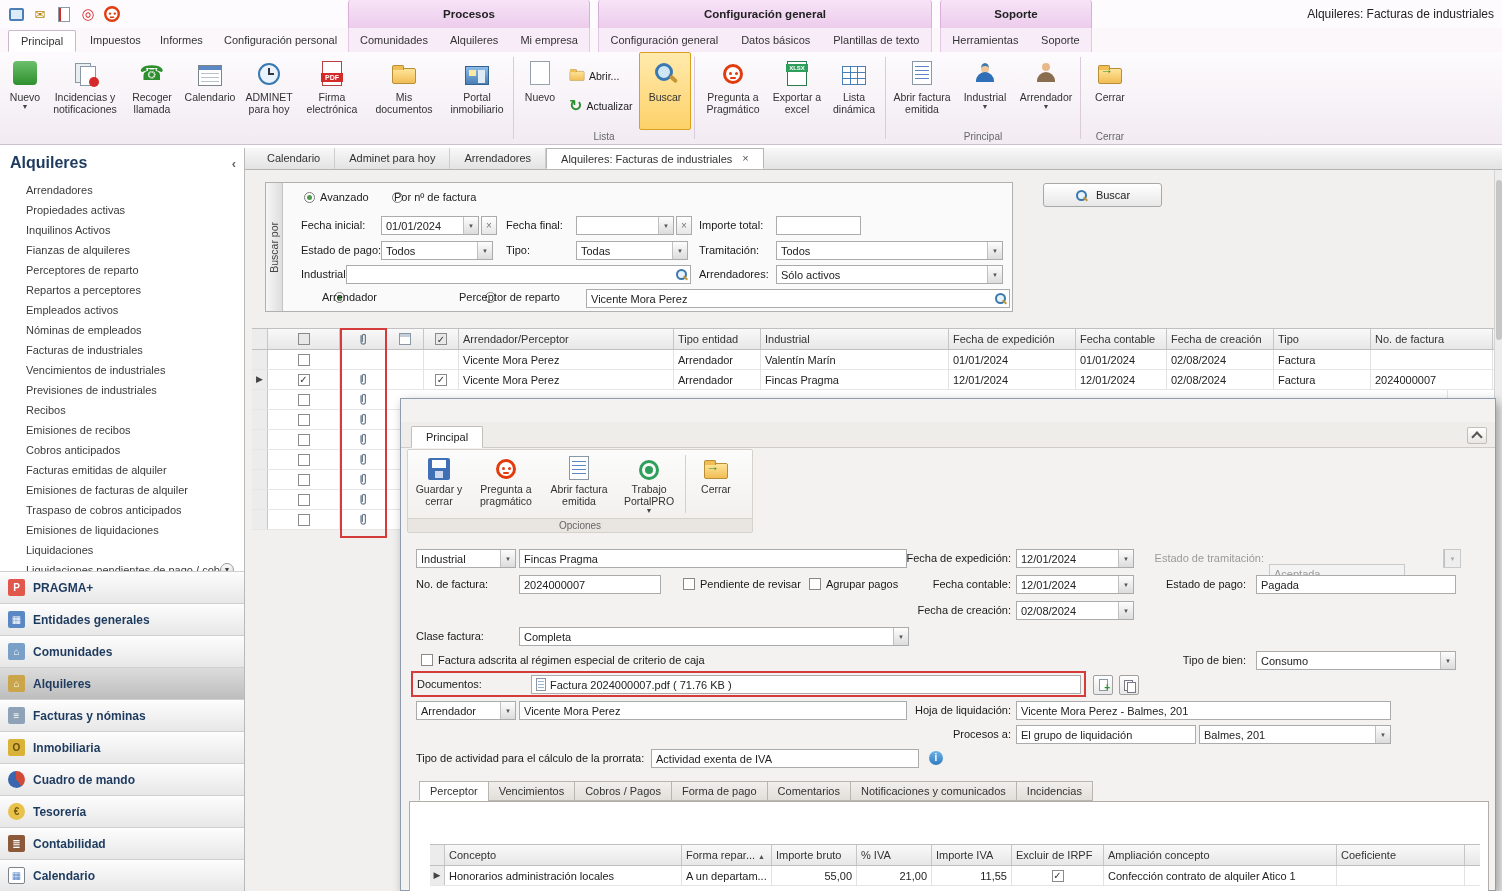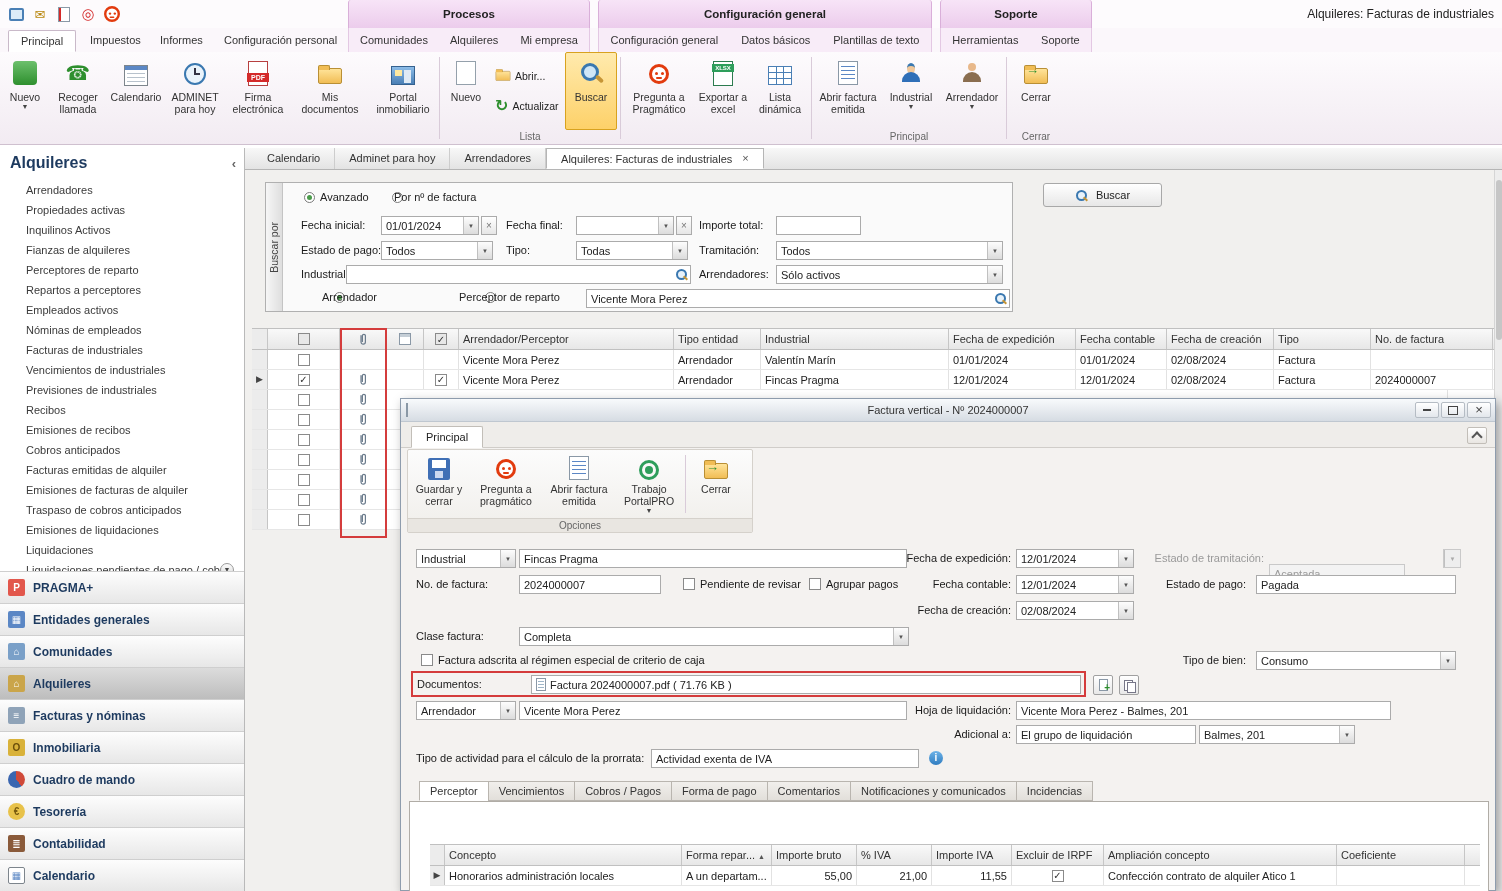--- a/index.html
+++ b/index.html
@@ -255,20 +255,28 @@
   <div class="ribbon abs">
     <div class="rgroup">
       <div class="rbtns">
         <div class="rb" style="width:46px">
           <span class="ricon">
               <span class="bigplus"></span>
             </span>
           <span>Nuevo</span>
             <span class="dd-under">▼</span>
         </div>
+        <div class="rb" style="width:74px">
+          <span class="ricon">
+              <span class="pages2">
+                <span class="mark"></span>
+              </span>
+            </span>
+          <span>Incidencias y notificaciones</span>
+        </div>
         <div class="rb" style="width:60px">
           <span class="ricon">
               <span class="phone">☎</span>
             </span>
           <span>Recoger llamada</span>
         </div>
         <div class="rb" style="width:56px">
           <span class="ricon">
               <span class="cal"></span>
             </span>
@@ -708,29 +716,20 @@
       </div>
   </div>
 
   <div class="abs redbox" style="left:340px;top:328px;width:47px;height:210px"></div>
 
   <div class="abs scroll">
       <div class="thumb"></div>
     </div>
 
   <div class="modal abs">
-    <div class="mtitle">
-      <span style="margin-left:5px;z-index:2"><span class="docicon" style="margin:0"></span></span>
-      <span class="t">Factura vertical - Nº 2024000007</span>
-      <span style="margin-left:auto;margin-right:4px;display:flex;z-index:2">
-        <span class="wbtn wbtn-min"></span>
-        <span class="wbtn wbtn-max"></span>
-        <span class="wbtn wbtn-close"></span>
-      </span>
-    </div>
 
     <div class="mtabrow">
       <span class="mtab2">Principal</span>
       <span class="chev"></span>
     </div>
 
     <div class="mribbon">
       <div style="display:flex;align-items:flex-start;height:68px">
         <div class="mrb" style="width:62px">
           <span class="ricon">
@@ -846,25 +845,25 @@
         <span class="dd"></span>
       </div>
       <div class="field" style="left:118px;top:168px;width:388px">
         <span>Vicente Mora Perez</span>
       </div>
       <span class="lbl lr" style="left:505px;top:168px;width:105px">Hoja de liquidación:</span>
       <div class="field" style="left:615px;top:168px;width:375px">
         <span>Vicente Mora Perez - Balmes, 201</span>
       </div>
 
-      <span class="lbl lr" style="left:505px;top:192px;width:105px">Adicional a:</span>
+      <span class="lbl lr" style="left:505px;top:192px;width:105px">Procesos a:</span>
       <div class="field" style="left:615px;top:192px;width:180px">
         <span>El grupo de liquidación</span>
       </div>
-      <div class="field" style="left:798px;top:192px;width:156px">
+      <div class="field" style="left:798px;top:192px;width:192px">
         <span>Balmes, 201</span>
         <span class="dd"></span>
       </div>
 
       <span class="lbl" style="left:15px;top:216px">Tipo de actividad para el cálculo de la prorrata:</span>
       <div class="field" style="left:250px;top:216px;width:268px">
         <span>Actividad exenta de IVA</span>
       </div>
       <span class="info abs" style="left:528px;top:218px"></span>
 

